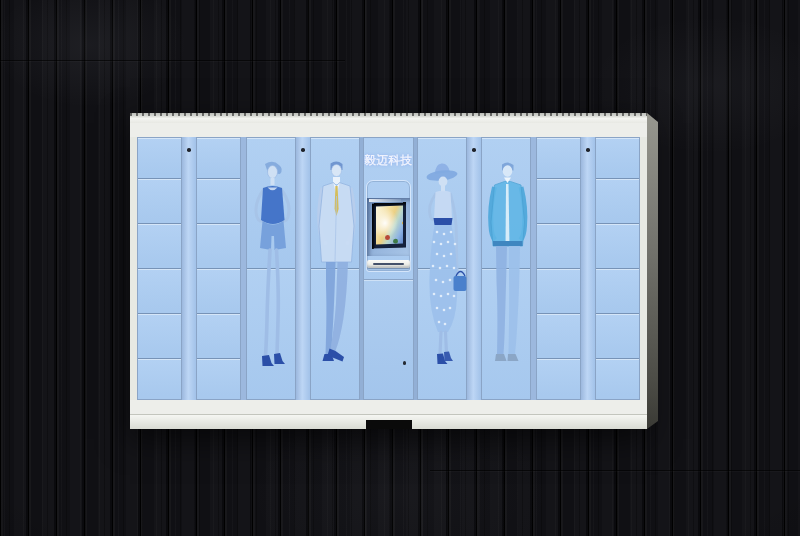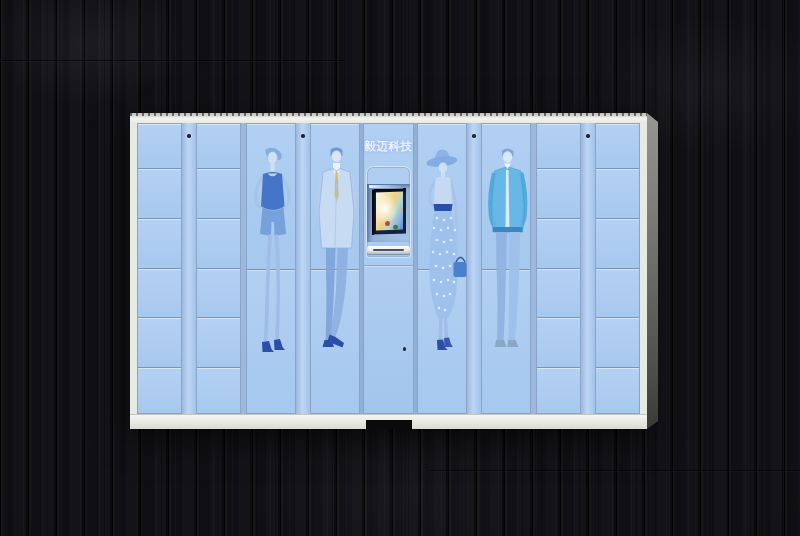--- a/index.html
+++ b/index.html
@@ -24,21 +24,21 @@
   .joint{position:absolute;height:1px;background:rgba(0,0,0,.6);box-shadow:0 1px 0 rgba(255,255,255,.025);}
   .joint-a{top:60px;left:0;width:345px;}
   .joint-b{top:470px;left:430px;width:370px;}
 
   
   .cabinet{position:absolute;left:130px;top:113px;width:517px;height:316px;
            box-shadow:0 10px 30px rgba(0,0,0,.6);}
   .side3d{position:absolute;left:100%;top:0;width:11px;height:100%;
     background:linear-gradient(180deg,#97978f,#75756f 40%,#4c4c46 85%,#3a3a35);
     clip-path:polygon(0 0,100% 9px,100% calc(100% - 8px),0 100%);}
-  .face{position:absolute;inset:0;display:flex;flex-direction:column;background:#edeeea;}
+  .face{position:absolute;inset:0;display:flex;flex-direction:column;background:#edeeea;gap:14px;}
   .top-strip{height:10px;background:linear-gradient(180deg,#b9bbb5,#f3f4f0 55%,#e7e8e3);position:relative;}
   .top-strip::before{content:"";position:absolute;top:0;left:0;right:0;height:3px;
     background:repeating-linear-gradient(90deg,rgba(20,20,20,.55) 0 2px,rgba(200,202,198,.15) 2px 6px);}
   .cols{flex:1;display:flex;background:#e7e9e3;padding:0 7px;}
   .base{height:15px;background:linear-gradient(180deg,#f5f6f2,#d9dbd3);position:relative;
         border-top:1px solid #c3c5bd;box-sizing:border-box;}
   .notch{position:absolute;left:236px;bottom:0;width:46px;height:9px;background:#0a0a0a;}
 
   
   .col{box-sizing:border-box;}

